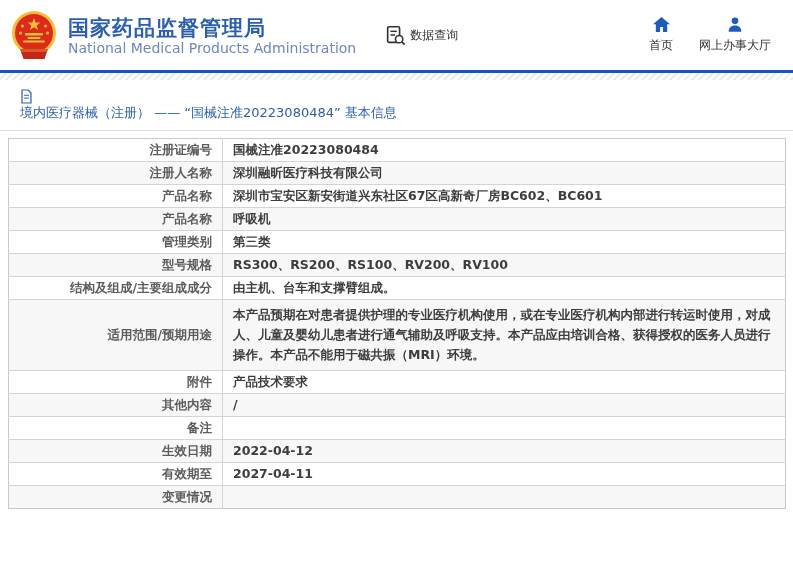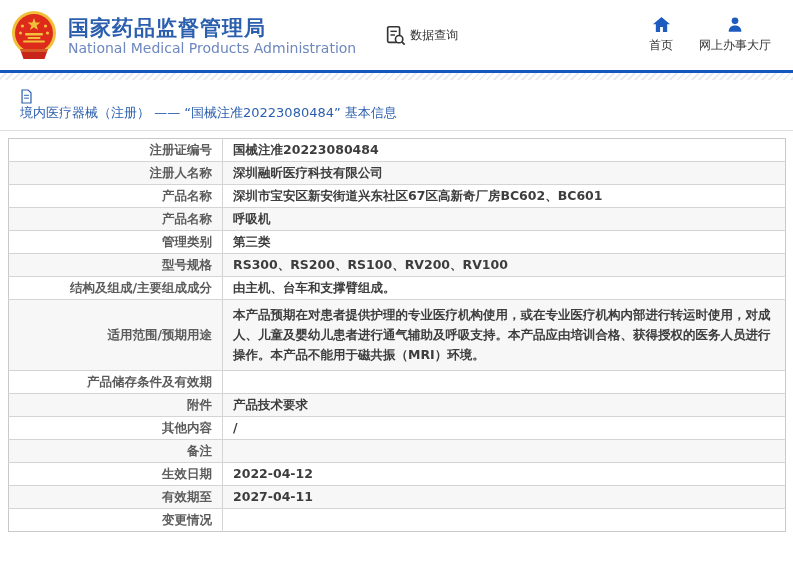--- a/index.html
+++ b/index.html
@@ -136,24 +136,20 @@
     </tr>
     <tr>
       <td class="label">结构及组成/主要组成成分</td>
       <td class="value">由主机、台车和支撑臂组成。</td>
     </tr>
     <tr>
       <td class="label">适用范围/预期用途</td>
       <td class="value tall">本产品预期在对患者提供护理的专业医疗机构使用，或在专业医疗机构内部进行转运时使用，对成人、儿童及婴幼儿患者进行通气辅助及呼吸支持。本产品应由培训合格、获得授权的医务人员进行操作。本产品不能用于磁共振（MRI）环境。</td>
     </tr>
     <tr>
-      <td class="label">产品储存条件及有效期</td>
-      <td class="value"></td>
-    </tr>
-    <tr>
       <td class="label">附件</td>
       <td class="value">产品技术要求</td>
     </tr>
     <tr>
       <td class="label">其他内容</td>
       <td class="value">/</td>
     </tr>
     <tr>
       <td class="label">备注</td>
       <td class="value"></td>

